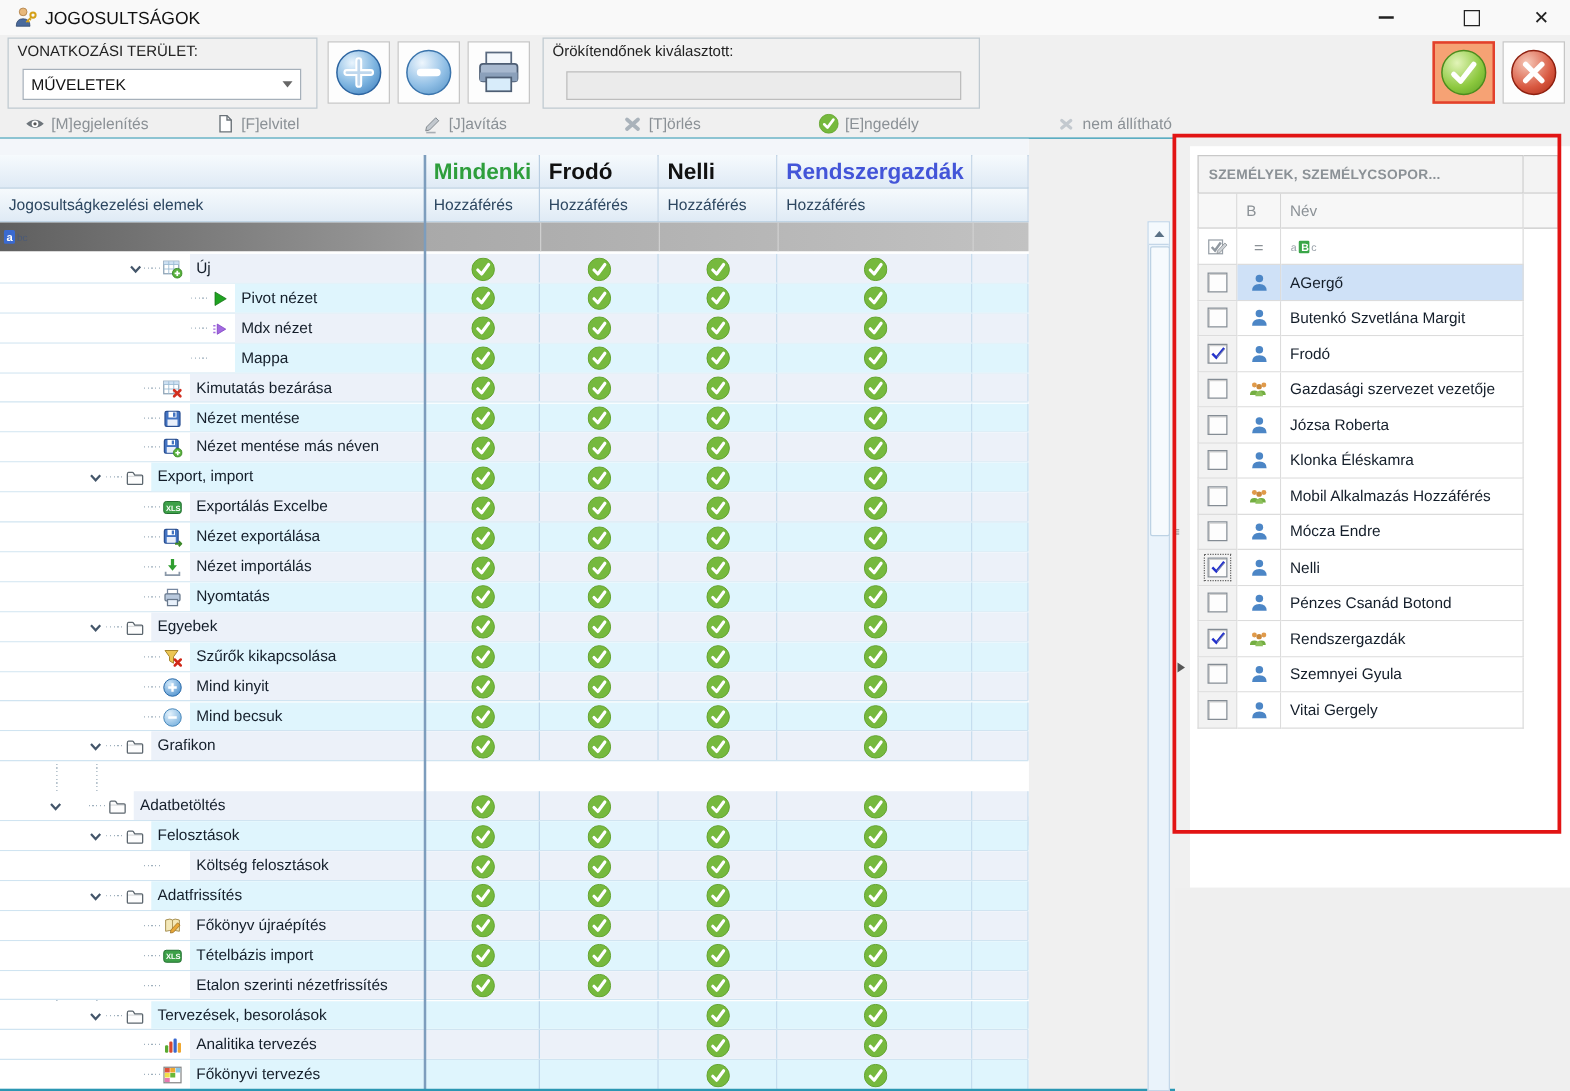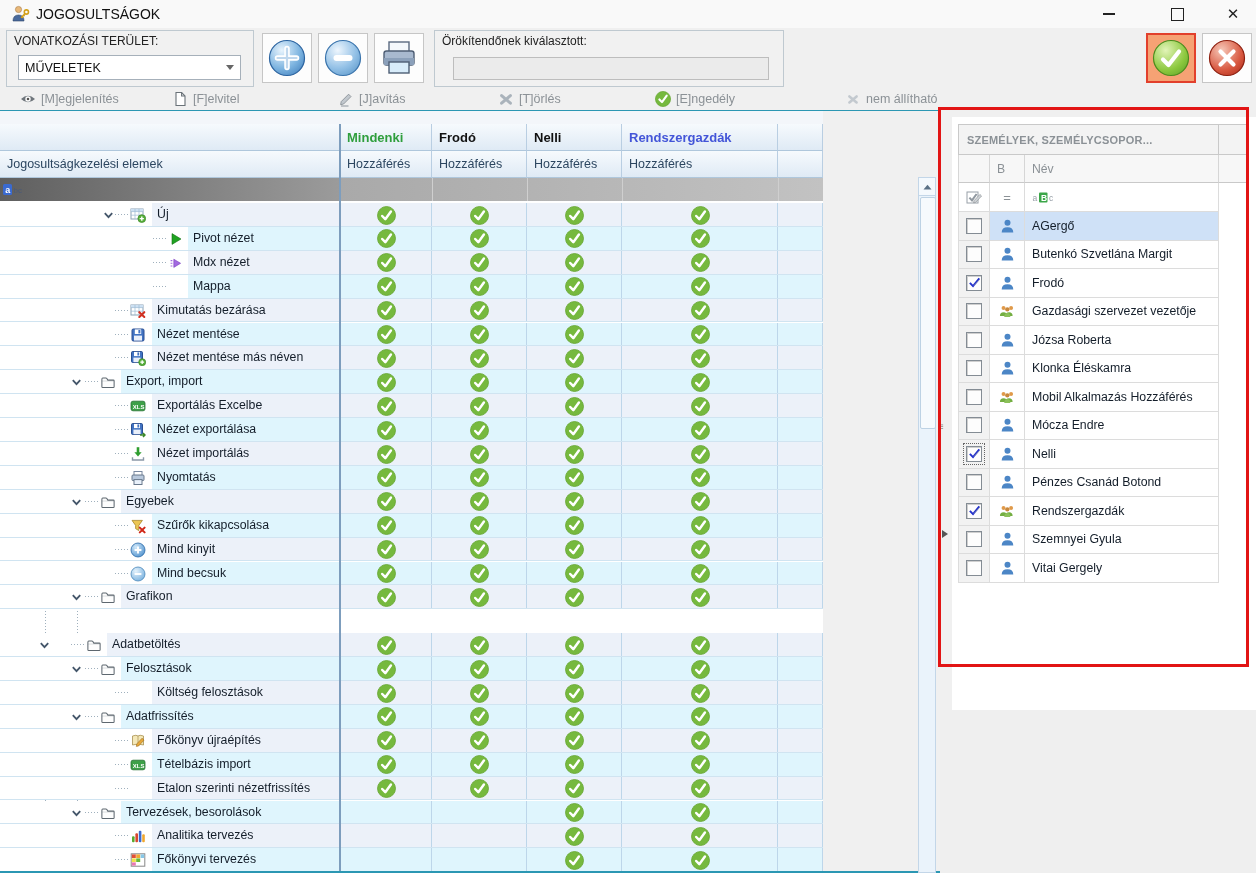--- a/index.html
+++ b/index.html
@@ -43,21 +43,21 @@
   
   #tealtop{left:0;top:110px;width:940px;height:1px;background:#2b97b3;}
   #tealbot{left:0;top:871px;width:940px;height:2px;background:#2b97b3;}
   #grid{left:0;top:111px;width:823px;height:762px;background:#fff;overflow:hidden;}
   #topstrip{left:0;top:0;width:936px;height:13px;background:#f3f6fa;border-bottom:1px solid #dde6ef;}
   .hdrow{left:0;width:823px;box-sizing:border-box;}
   #grouphd{top:13px;height:27px;}
   #colhd{top:40px;height:27px;}
   .hcell{position:absolute;top:0;height:100%;box-sizing:border-box;border-right:1px solid #b9cee2;border-bottom:1px solid #afc7dc;
          background:linear-gradient(#f6fafd,#dfeaf5);font-size:12.5px;display:flex;align-items:center;padding-left:7px;color:#2c4660;}
-  .hcell.bold{font-weight:bold;font-size:13px;}
+  .hcell.bold{font-weight:bold;font-size:18px;}
   #filterrow{top:67px;height:23px;left:0;width:823px;}
   #filtertree{position:absolute;left:0;top:0;width:340px;height:23px;background:linear-gradient(90deg,#5f5f5f,#9b9b9b);
               display:flex;align-items:center;padding-left:3px;box-sizing:border-box;}
   #filterdata{position:absolute;left:340px;top:0;width:483px;height:23px;background:linear-gradient(90deg,#a9a9a9,#c2c2c2);}
   .fdiv{position:absolute;top:0;height:23px;width:1px;background:#cfcfcf;}
   #gridrows{left:0;top:92px;width:823px;height:670px;background:#fff;overflow:hidden;}
   .dotv{position:absolute;top:0;bottom:0;width:1px;
         background:repeating-linear-gradient(to bottom,#9fb0bd 0 1px,transparent 1px 3px);}
   .trow{position:absolute;left:0;width:823px;height:23.9px;background:#fff;box-sizing:border-box;
         border-bottom:1px solid rgba(150,195,225,.45);}

